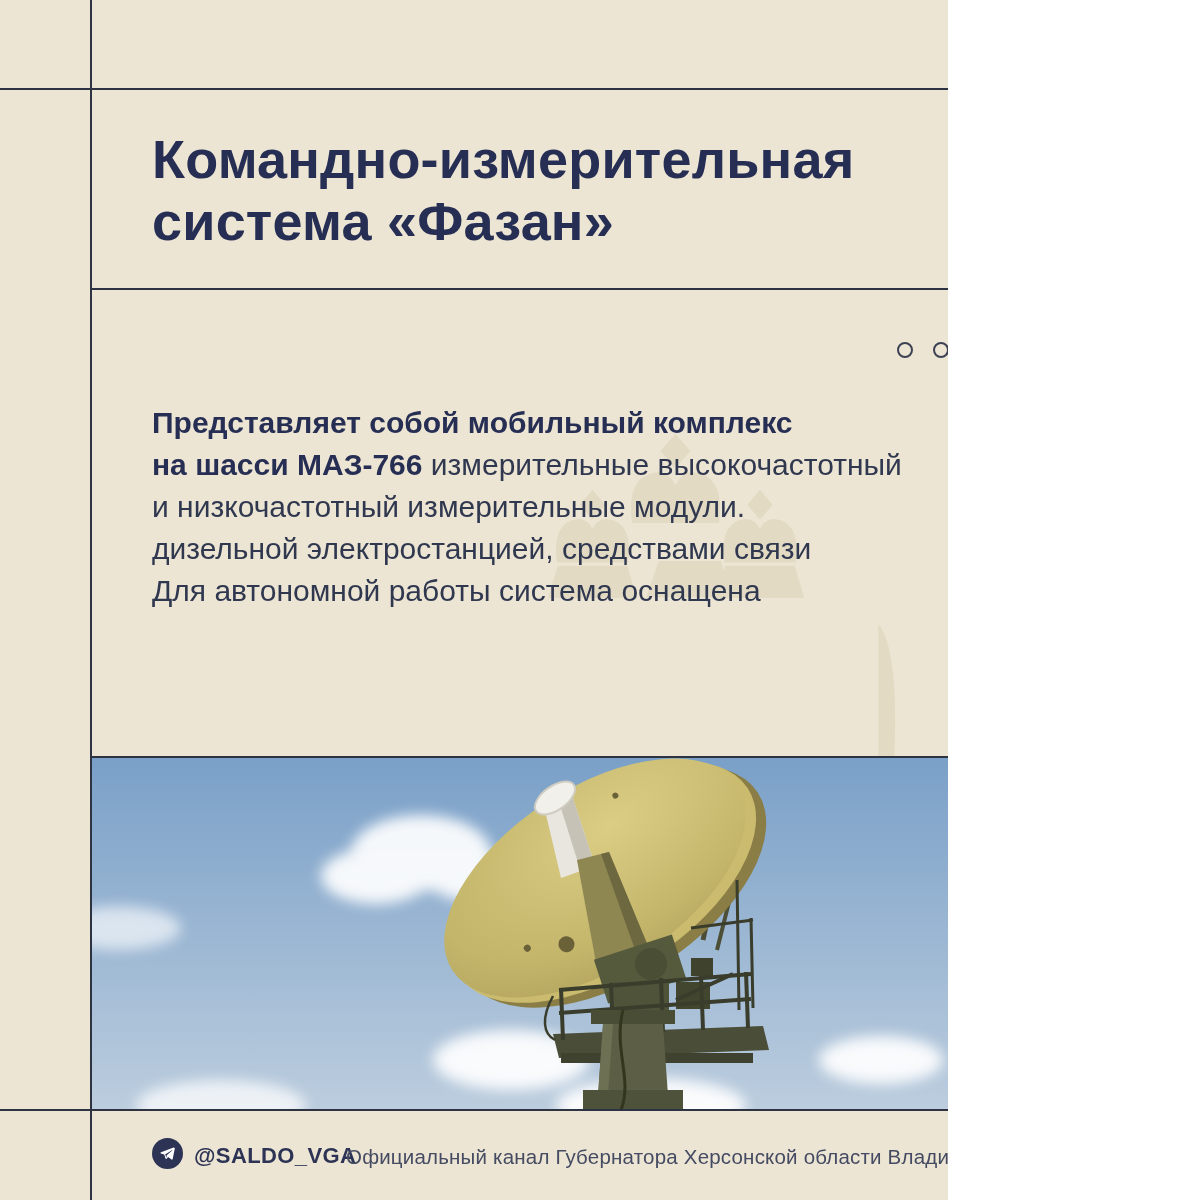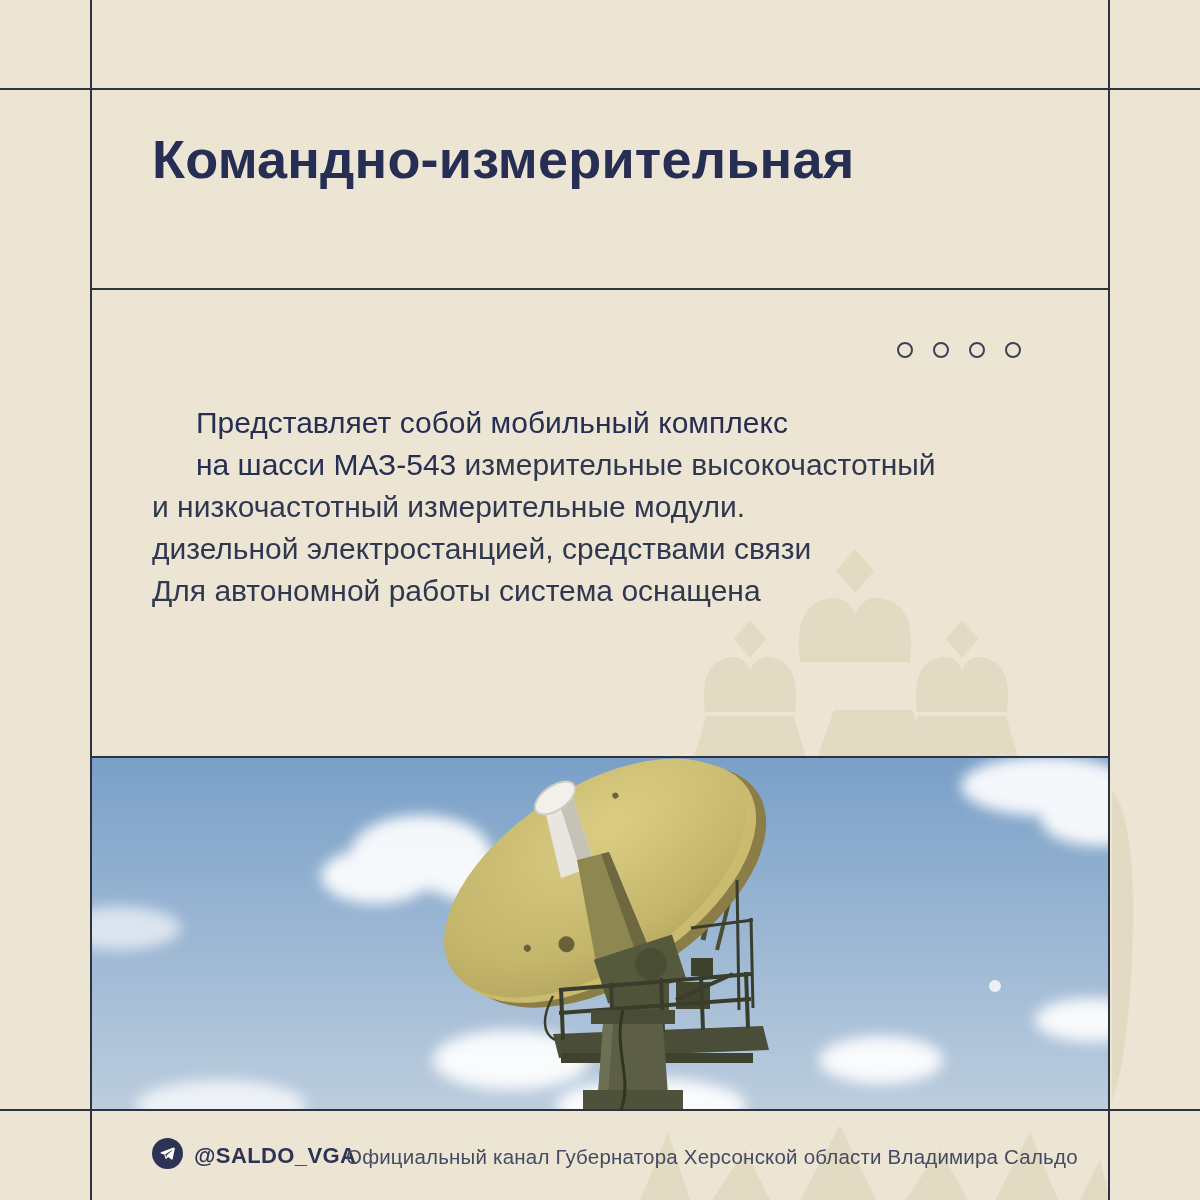--- a/index.html
+++ b/index.html
@@ -1,17 +1,17 @@
 <!DOCTYPE html>
 <html style="--background: #ede5d3; --grid-line: #2e3342; --accent-navy: #262e54; --body-text: #303850; --watermark: #e3dac3; --sky-top: #7aa0c8; --sky-bottom: #bccdde; --dish-khaki: #c8ba6e;"><head>
 <meta charset="utf-8">
 <style>
   html,body{margin:0;padding:0;}
   .canvas{
-    position:relative;width:1200px;height:1200px;overflow:hidden;
+    position:relative;width:948px;height:1200px;overflow:hidden;
     background:var(--background,#ede5d3);
     font-family:"Liberation Sans",sans-serif;
   }
   
   .vline{position:absolute;top:0;bottom:0;width:2px;background:var(--grid-line,#2e3342);z-index:5;}
   .v-left{left:90px;} .v-right{left:1108px;}
   .hline{position:absolute;height:2px;background:var(--grid-line,#2e3342);z-index:5;}
   .h-top{top:88px;left:0;width:1200px;}
   .h-title-bottom{top:288px;left:91px;width:1018px;}
   .h-photo-top{top:756px;left:91px;width:1018px;}
@@ -26,21 +26,21 @@
   }
   
   .dots{position:absolute;left:897px;top:342px;display:flex;gap:20px;z-index:4;}
   .dot{width:12px;height:12px;border-radius:50%;border:2px solid #3c4254;background:transparent;display:inline-block;}
   
   .body-text{
     position:absolute;left:152px;top:402px;z-index:4;
     font-size:30px;line-height:42px;color:var(--body-text,#303850);
   }
   .body-text .line{white-space:nowrap;}
-  .body-text .b{font-weight:400;color:var(--accent-navy,#262e54);margin-left:44px;}
+  .body-text .b{font-weight:700;color:var(--accent-navy,#262e54);}
   
   .photo{position:absolute;left:91px;top:758px;width:1018px;height:352px;z-index:2;display:block;}
   
   .footer{position:absolute;left:0;top:1110px;width:1200px;height:90px;z-index:4;}
   .tg-badge{
     position:absolute;left:152px;top:28px;width:31px;height:31px;border-radius:50%;
     background:#2c3354;display:flex;align-items:center;justify-content:center;
   }
   .handle{position:absolute;left:194px;top:33px;font-size:22px;font-weight:700;letter-spacing:.4px;color:#2c3354;}
   .desc{position:absolute;left:346px;top:35px;font-size:20.5px;color:#444b62;letter-spacing:.2px;}
@@ -78,32 +78,33 @@
 
   <div class="vline v-left"></div>
   <div class="vline v-right"></div>
   <div class="hline h-top"></div>
   <div class="hline h-title-bottom"></div>
   <div class="hline h-photo-top"></div>
   <div class="hline h-footer"></div>
 
   <div class="title">
     <div>Командно-измерительная</div>
+    <div>система «Фазан»</div>
   </div>
 
   <div class="dots">
       <span class="dot"></span>
       <span class="dot"></span>
       <span class="dot"></span>
       <span class="dot"></span>
     </div>
 
   <div class="body-text">
       <div class="line"><span class="b">Представляет собой мобильный комплекс</span></div>
-      <div class="line"><span class="b">на шасси МАЗ-543</span><span> измерительные высокочастотный</span></div>
+      <div class="line"><span class="b">на шасси МАЗ-766</span><span> измерительные высокочастотный</span></div>
       <div class="line"><span>и низкочастотный измерительные модули.</span></div>
       <div class="line"><span>дизельной электростанцией, средствами связи</span></div>
       <div class="line"><span>Для автономной работы система оснащена</span></div>
     </div>
 
   <svg class="photo" viewBox="0 0 1018 352" role="img" aria-label="Параболическая антенна командно-измерительной системы на опорной мачте на фоне голубого неба с облаками">
     <defs>
       <linearGradient id="skyGrad" x1="0" y1="0" x2="0" y2="1">
         <stop offset="0" stop-color="#7aa0c8"></stop>
         <stop offset="1" stop-color="#bccdde"></stop>

